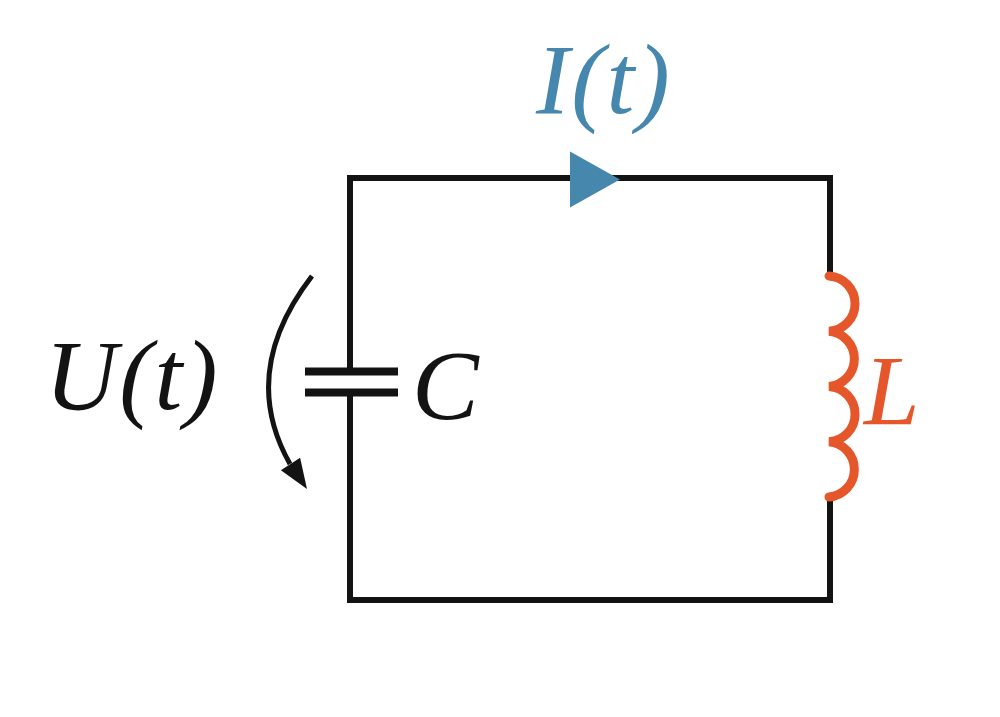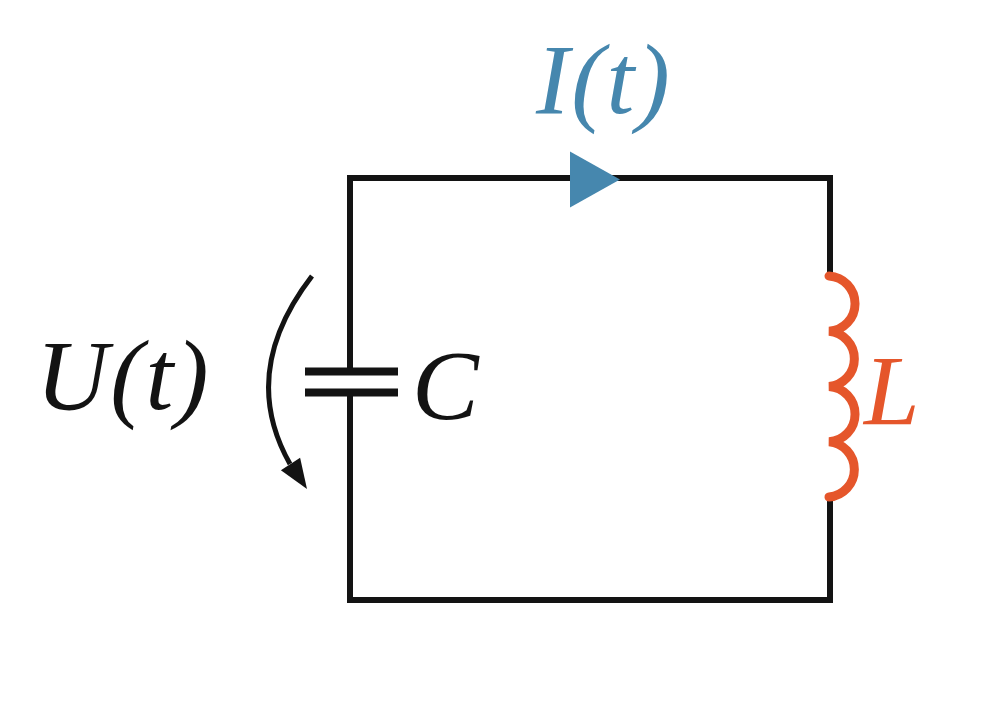--- a/index.html
+++ b/index.html
@@ -58,19 +58,19 @@
     <polygon points="570,151.5 570,207.5 620,179.5" fill="#4687ae"></polygon>
 
     <g>
       <path d="M312,276 Q238,372 290,464" fill="none" class="wire" stroke-width="5"></path>
       <polygon points="307,489 280.9,470.3 300.1,457.7" fill="#131313"></polygon>
     </g>
   </svg>
 
   <div class="label label-current" style="left:536px; top:30px;">I(t)</div>
 
-  <div class="label" style="left:36px; top:326px;">U(t)</div>
+  <div class="label" style="left:45px; top:326px;">U(t)</div>
 
   <div class="label" style="left:412px; top:336px;">C</div>
 
   <div class="label label-inductor" style="left:864px; top:341px;">L</div>
 
 </div>
 
 </body></html>

